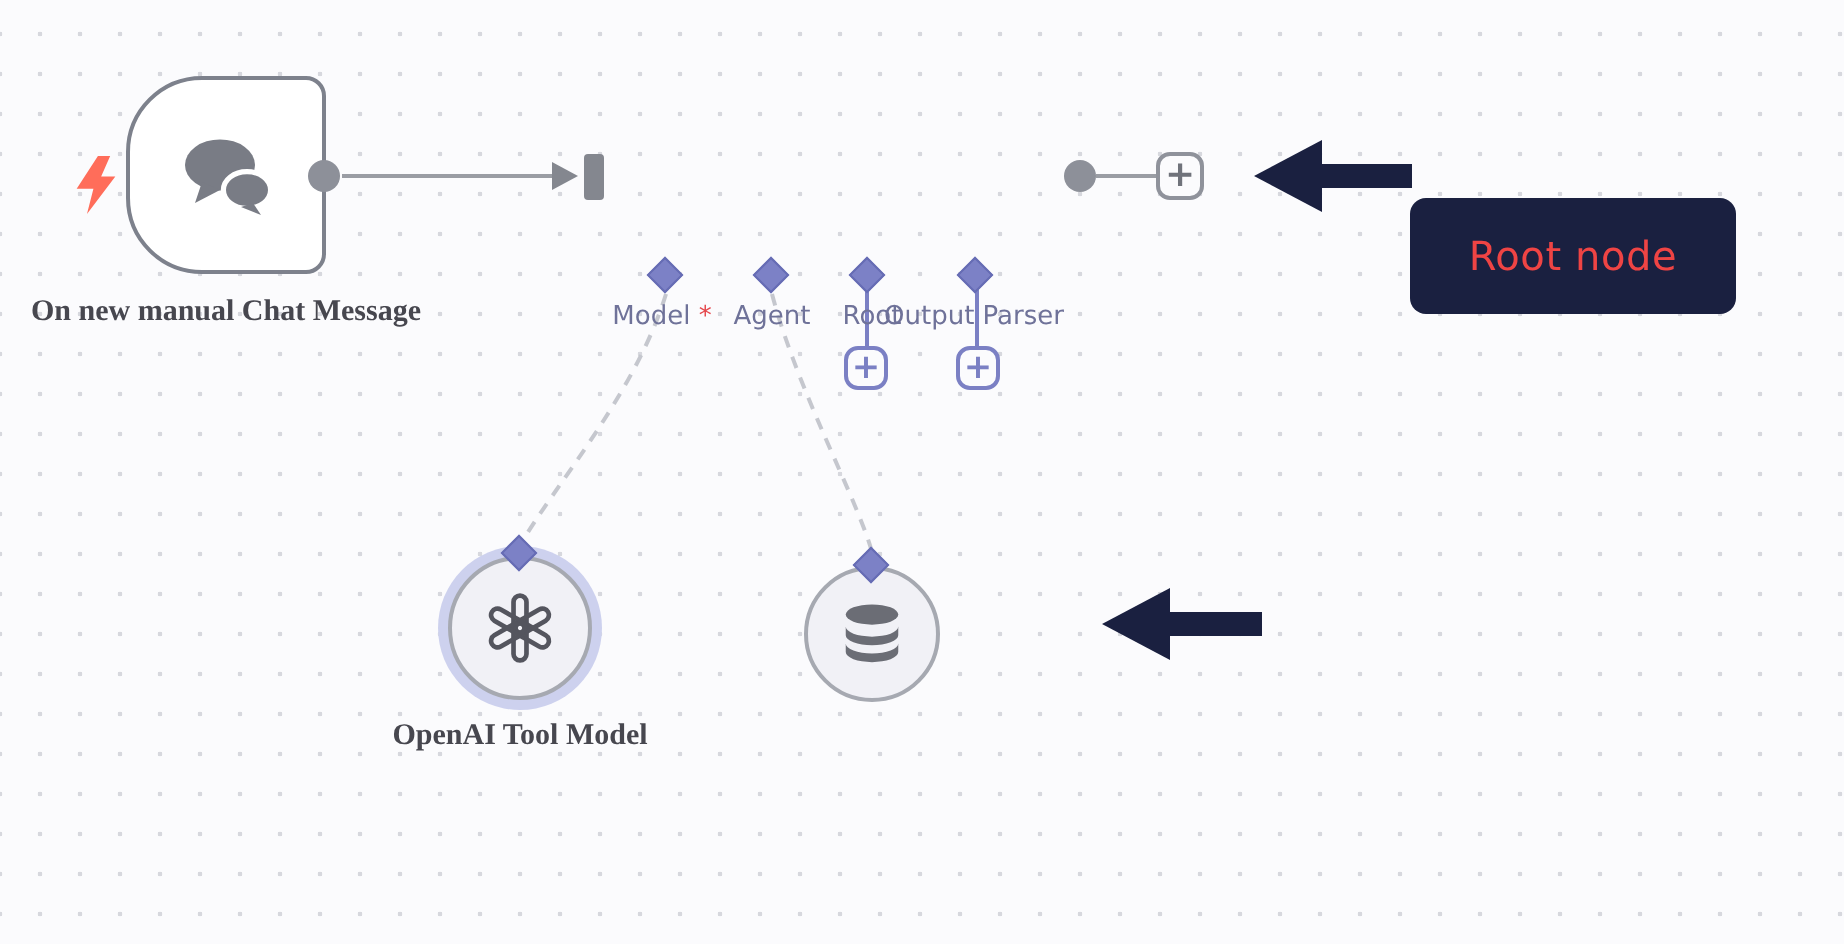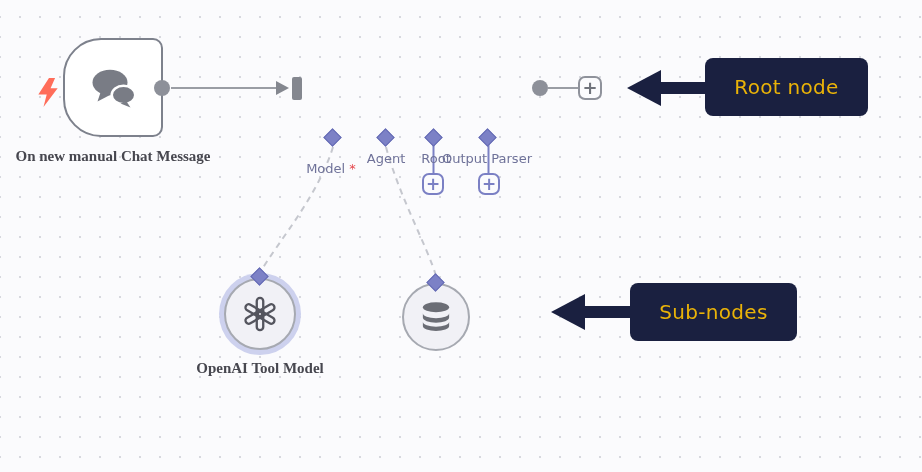--- a/index.html
+++ b/index.html
@@ -61,21 +61,21 @@
   }
   .sub-node {
     position:absolute; border-radius:50%; background:#f1f1f6;
     border:2px solid #a6a9b1; z-index:2;
     display:flex; align-items:center; justify-content:center;
   }
   .sub-node.halo { box-shadow: 0 0 0 5px #cdd1ee; }
   .annotation-box {
     position:absolute; z-index:2; background:#1a2040; border-radius:8px;
     display:flex; align-items:center; justify-content:center;
-    color:#eab308; font-size:20px; letter-spacing:0.3px;
+    color:#ef4444; font-size:20px; letter-spacing:0.3px;margin-top:41px;
   }
 </style>
 </head>
 <body>
 
 <div class="canvas">
 
   <svg class="overlay" width="922" height="472" viewBox="0 0 922 472">
 
     <g>
@@ -119,21 +119,21 @@
   <div class="node-label" style="left:13px;top:147px;width:200px">On new manual Chat Message</div>
 
   <div class="input-bar"></div>
   <div class="endpoint-circle" style="left:532px;top:80px"></div>
 
   <div class="diamond" style="left:326px;top:131px"></div>
   <div class="diamond" style="left:379px;top:131px"></div>
   <div class="diamond" style="left:427px;top:131px"></div>
   <div class="diamond" style="left:481px;top:131px"></div>
 
-  <div class="port-label" style="left:331px;top:161px"><span>Model</span> <span class="required-star">*</span></div>
+  <div class="port-label" style="left:331px;top:151px"><span>Model</span> <span class="required-star">*</span></div>
   <div class="port-label" style="left:386px;top:151px">Agent</div>
   <div class="port-label" style="left:436px;top:151px">Root</div>
   <div class="port-label" style="left:487px;top:151px">Output Parser</div>
 
   <div class="add-btn purple" style="left:422px;top:173px">
       <span>+</span>
     </div>
   <div class="add-btn purple" style="left:478px;top:173px">
       <span>+</span>
     </div>
@@ -162,17 +162,14 @@
       <ellipse cx="16" cy="5.6" rx="14" ry="5.4"></ellipse>
       <path d="M2 12 a14 5.4 0 0 0 28 0 v4.6 a14 5.4 0 0 1 -28 0 Z"></path>
       <path d="M2 21 a14 5.4 0 0 0 28 0 v4.6 a14 5.4 0 0 1 -28 0 Z"></path>
     </svg>
   </div>
   <div class="diamond" style="left:429px;top:276px"></div>
 
   <div class="annotation-box" style="left:705px;top:58px;width:163px;height:58px">
     <span>Root node</span>
   </div>
-  <div class="annotation-box" style="left:630px;top:283px;width:167px;height:58px">
-    <span>Sub-nodes</span>
-  </div>
 
 </div>
 
 </body></html>

